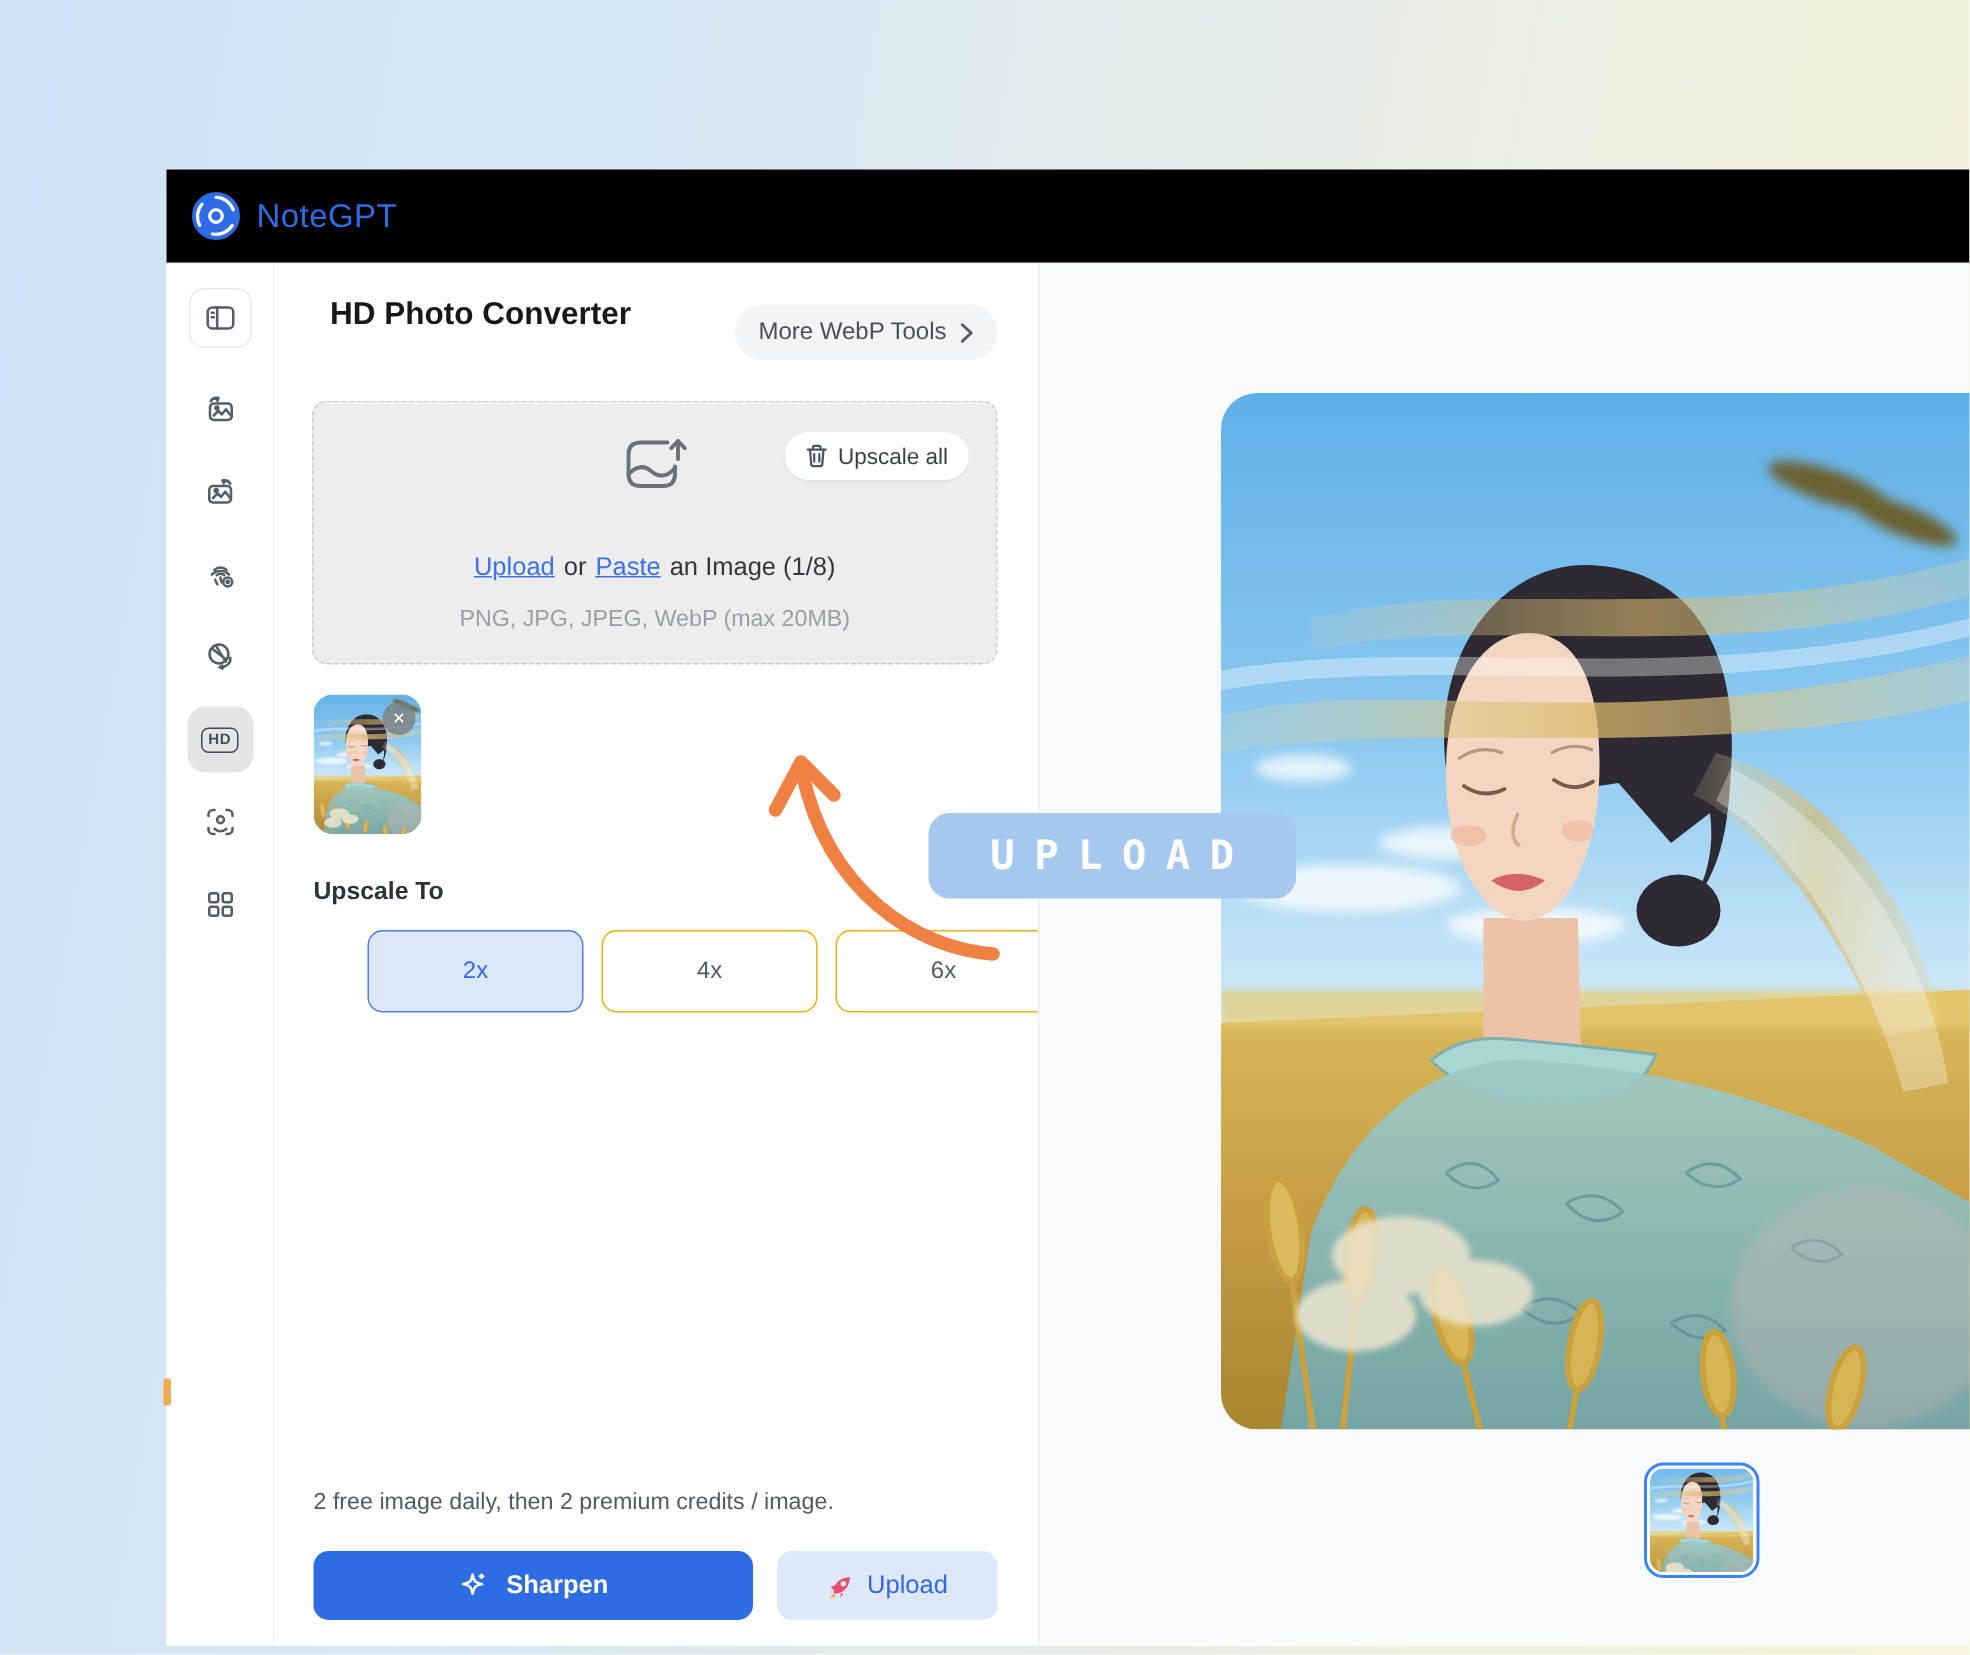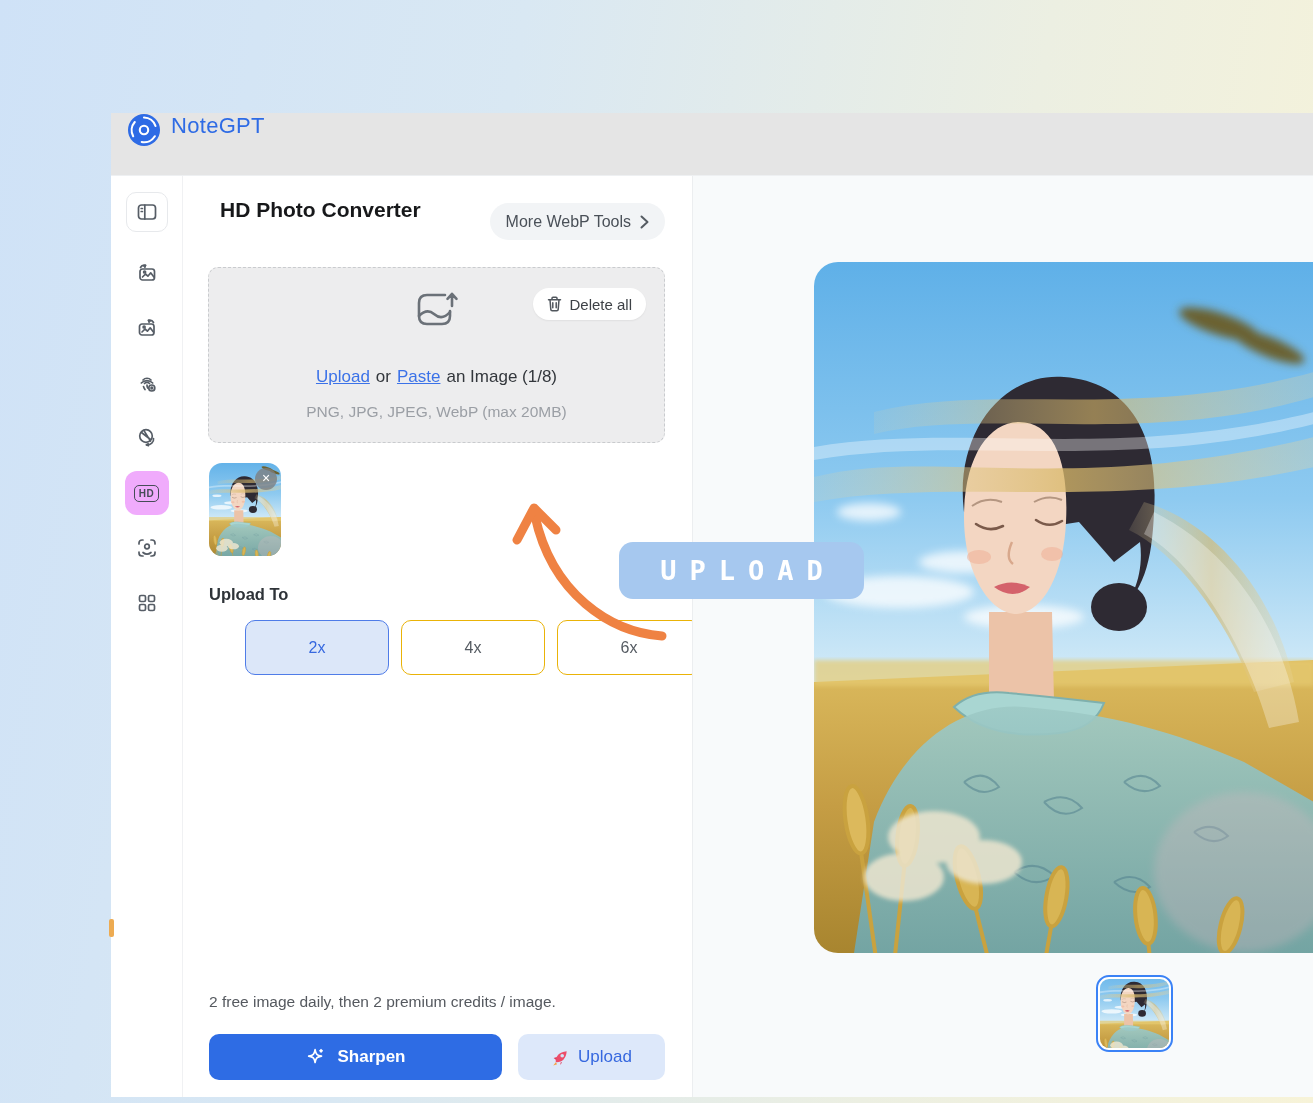--- a/index.html
+++ b/index.html
@@ -9,37 +9,37 @@
     background:linear-gradient(100deg,#cfe2f7 0%,#d9e8f3 35%,#ecefe2 70%,#f7f3d8 100%);
     position:relative; overflow:hidden;
   }
   .card {
     position:absolute; left:111px; top:113px; width:1202px; height:984px;
     background:#ffffff;
   }
   
   .header {
     position:absolute; left:0; top:0; right:0; height:63px;
-    display:flex; padding-left:16px;
-    border-bottom:1px solid #eef0f2; background:#e5e5e5;
+    display:flex; align-items:center; padding-left:16px;
+    border-bottom:1px solid #eef0f2; background:#000000;
   }
   .logo { width:34px; height:34px; display:block; }
   .brand { margin-left:10px; font-size:22px; color:#2e6be5; font-weight:500; letter-spacing:.3px; }
   
   .sidebar {
     position:absolute; left:0; top:63px; bottom:0; width:72px;
     border-right:1px solid #f0f1f3; background:#fff;
     display:flex; flex-direction:column; align-items:center; padding-top:16px;
   }
   .side-btn {
     width:44px; height:44px; margin-bottom:11px; border-radius:12px;
     display:flex; align-items:center; justify-content:center; cursor:pointer;
   }
   .side-btn.boxed { border:1px solid #e7e9ec; border-radius:10px; height:40px; width:42px; }
-  .side-btn.active { background:#f0abfc;text-align:right; }
+  .side-btn.active { background:#e5e5e5;text-align:right; }
   .side-btn svg { width:24px; height:24px; }
   .hd-chip {
     font-size:10px; font-weight:bold; color:#454c57; border:1.6px solid #454c57;
     border-radius:5px; padding:2px 4px; letter-spacing:.5px;
   }
   
   .panel { position:absolute; left:72px; top:63px; width:509px; bottom:0; background:#fff; }
   .panel-title { position:absolute; left:37px; top:22px; font-size:21px; font-weight:bold; color:#17181a; }
   .more-pill {
     position:absolute; right:27px; top:27px; height:37px; padding:0 16px;
@@ -335,36 +335,36 @@
         </g>
       </svg>
       <div class="delete-pill">
         <svg width="15" height="16" viewBox="0 0 15 16">
           <g stroke="#50565d" stroke-width="1.5" fill="none" stroke-linecap="round">
             <path d="M1.5 3.8 h12 M5 3.8 V2.2 a1 1 0 0 1 1-1 h3 a1 1 0 0 1 1 1 v1.6"></path>
             <path d="M3 3.8 l.8 9.6 a1.4 1.4 0 0 0 1.4 1.3 h4.6 a1.4 1.4 0 0 0 1.4-1.3 l.8-9.6"></path>
             <path d="M5.8 6.8 v5 M9.2 6.8 v5"></path>
           </g>
         </svg>
-        <span>Delete all</span>
+        <span>Upscale all</span>
       </div>
       <div class="dz-line">
         <a>Upload</a><span>or</span><a>Paste</a><span>an Image (1/8)</span>
       </div>
       <div class="dz-formats">PNG, JPG, JPEG, WebP (max 20MB)</div>
     </div>
 
     <div class="thumb">
       <svg class="art" viewBox="0 0 500 691" preserveAspectRatio="xMidYMid slice">
           <use href="#photo-art"></use>
         </svg>
       <div class="thumb-close">×</div>
     </div>
 
-    <div class="upscale-label">Upload To</div>
+    <div class="upscale-label">Upscale To</div>
     <div class="scale-row">
       <button class="scale-btn selected">2x</button>
       <button class="scale-btn">4x</button>
       <button class="scale-btn">6x</button>
     </div>
 
     <div class="panel-note">2 free image daily, then 2 premium credits / image.</div>
     <button class="sharpen-btn">
       <svg width="22" height="22" viewBox="0 0 24 24">
         <path d="M11 4 C11.8 9 13 10.2 18 11 C13 11.8 11.8 13 11 18 C10.2 13 9 11.8 4 11 C9 10.2 10.2 9 11 4 Z" stroke="#fff" stroke-width="1.8" fill="none" stroke-linejoin="round"></path>

